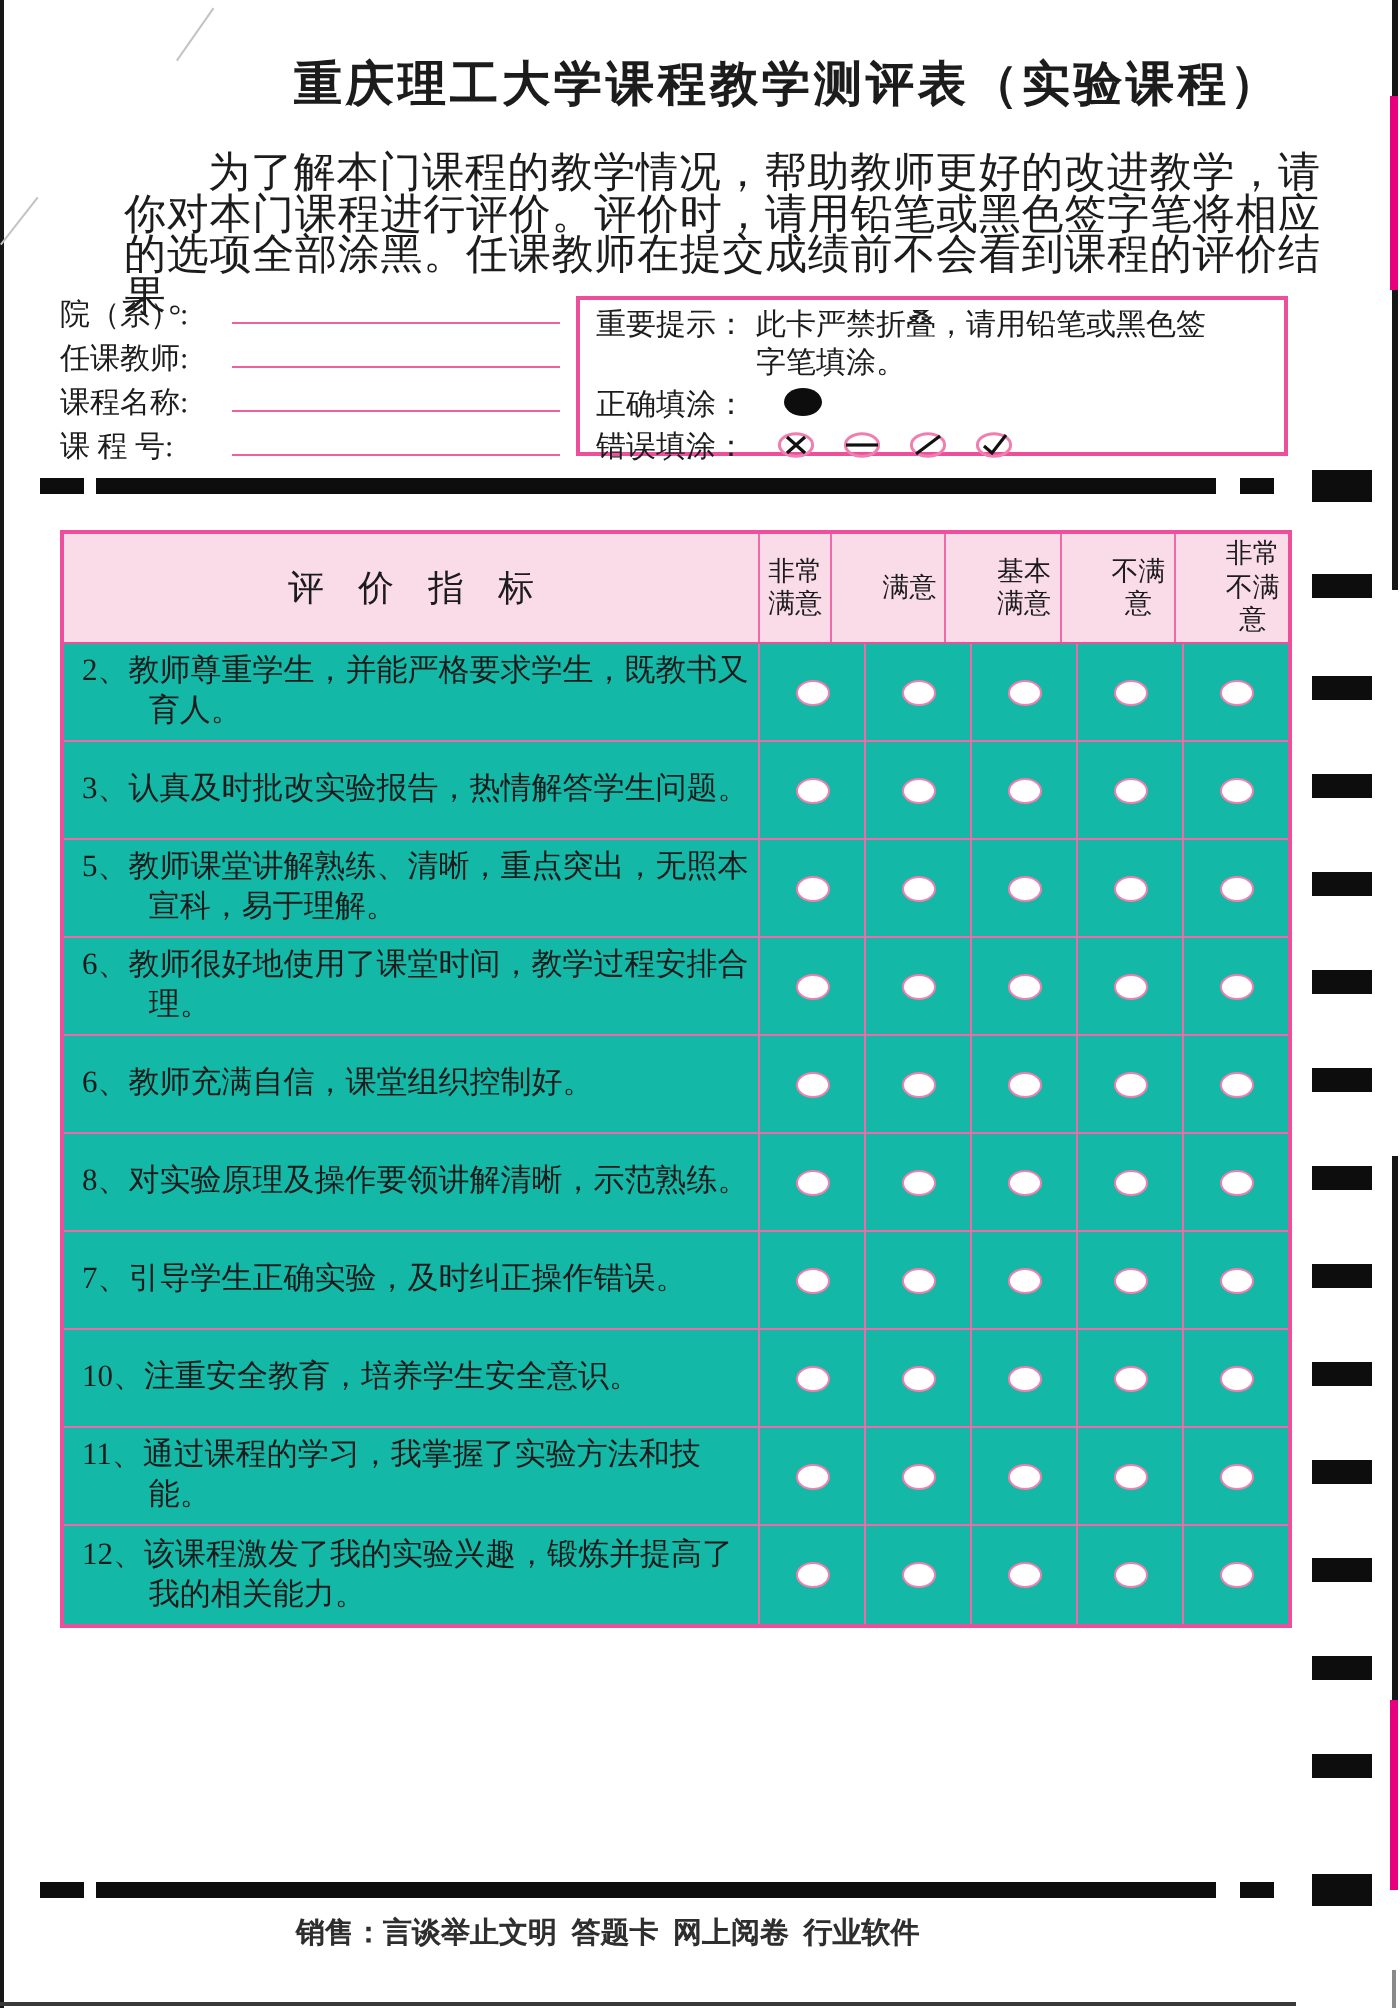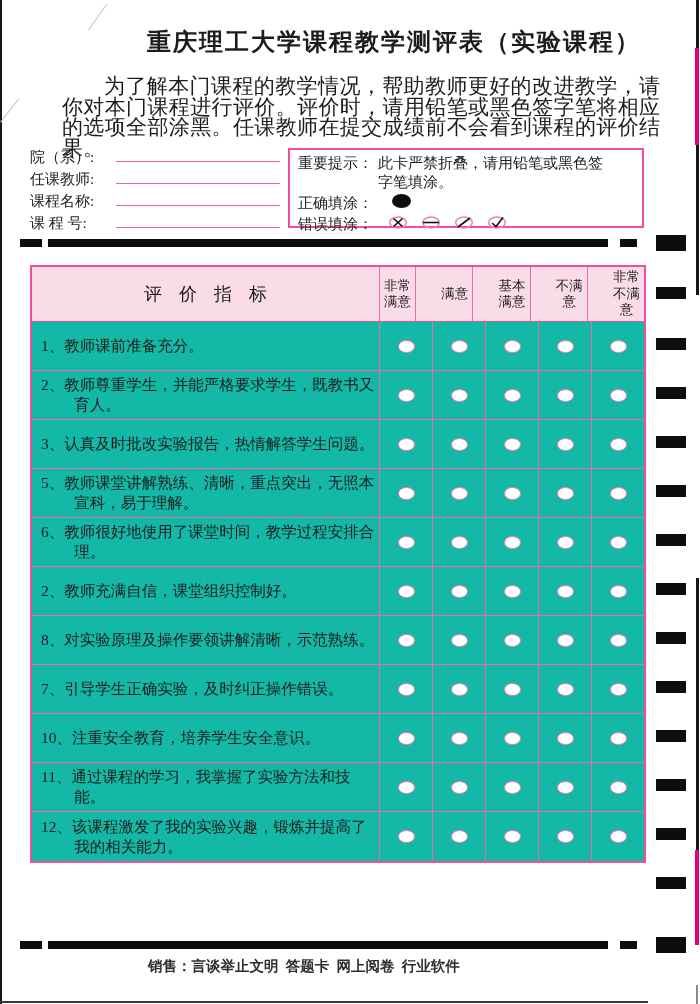--- a/index.html
+++ b/index.html
@@ -183,40 +183,20 @@
           </div>
           <div class="opt-h">
             <div>非常</div>
             <div>不满意</div>
           </div>
         </div>
     </div>
     <div>
         <div class="trow">
           <div class="qcell">
-            <span>1、教师课前准备充分。</span>
-          </div>
-          <div class="ocell">
-            <span class="bubble"></span>
-          </div>
-          <div class="ocell">
-            <span class="bubble"></span>
-          </div>
-          <div class="ocell">
-            <span class="bubble"></span>
-          </div>
-          <div class="ocell">
-            <span class="bubble"></span>
-          </div>
-          <div class="ocell">
-            <span class="bubble"></span>
-          </div>
-        </div>
-        <div class="trow">
-          <div class="qcell">
             <span>2、教师尊重学生，并能严格要求学生，既教书又育人。</span>
           </div>
           <div class="ocell">
             <span class="bubble"></span>
           </div>
           <div class="ocell">
             <span class="bubble"></span>
           </div>
           <div class="ocell">
             <span class="bubble"></span>
@@ -283,21 +263,21 @@
           </div>
           <div class="ocell">
             <span class="bubble"></span>
           </div>
           <div class="ocell">
             <span class="bubble"></span>
           </div>
         </div>
         <div class="trow">
           <div class="qcell">
-            <span>2、教师充满自信，课堂组织控制好。</span>
+            <span>6、教师充满自信，课堂组织控制好。</span>
           </div>
           <div class="ocell">
             <span class="bubble"></span>
           </div>
           <div class="ocell">
             <span class="bubble"></span>
           </div>
           <div class="ocell">
             <span class="bubble"></span>
           </div>

